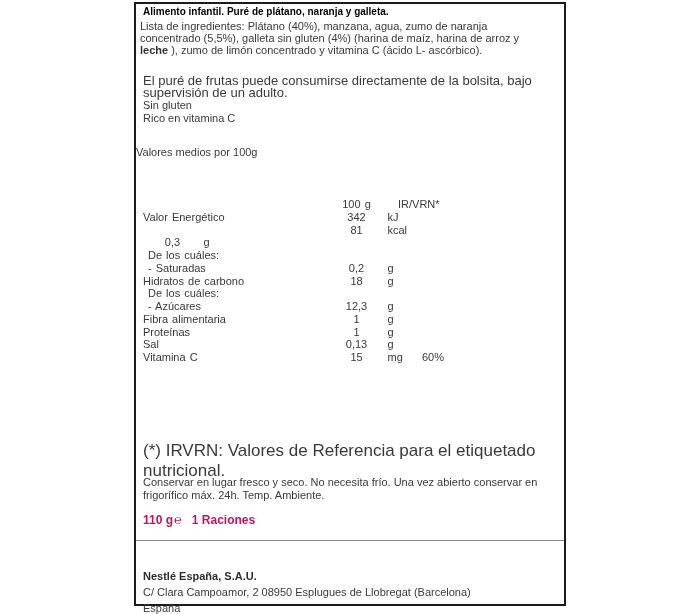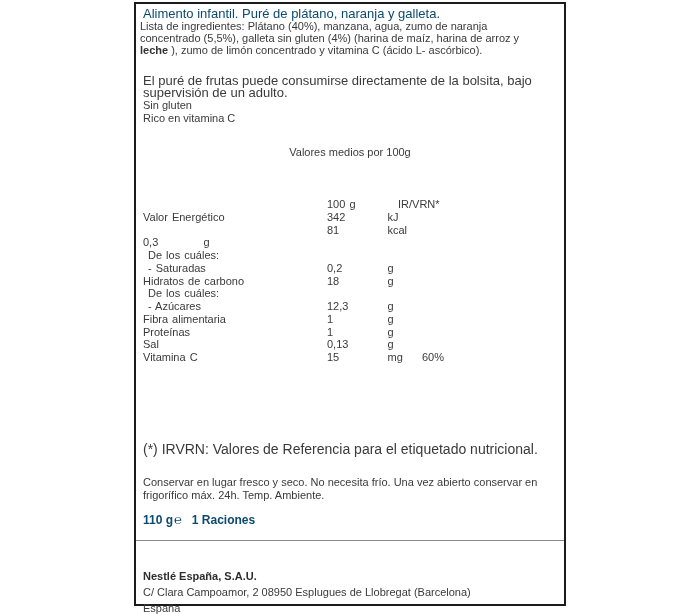--- a/index.html
+++ b/index.html
@@ -19,23 +19,23 @@
     left: 134px; top: 2px;
     width: 432px; height: 604px;
     box-sizing: border-box;
     border: 2px solid #1b1b1b;
     background: #ffffff;
   }
   .label-box > * { position: absolute; }
 
   .title {
     left: 7px; top: 2px;
-    font-size: 13px;
-    font-weight: normal;
-    color: #0c4a6e;
+    font-size: 10px;
+    font-weight: bold;
+    color: #000000;
     white-space: nowrap;
   }
 
   .ingredients {
     left: 4px; top: 17px;
     width: 402px;
     font-size: 11px;
     line-height: 11.8px;
   }
   .ingredients b { color: #333333; }
@@ -45,59 +45,58 @@
     width: 416px;
     font-size: 13px;
     line-height: 12.4px;
   }
   .claim1 { left: 7px; top: 95px;  font-size: 11px; }
   .claim2 { left: 7px; top: 108px; font-size: 11px; text-align: right; }
 
   .ncaption {
     left: 0; top: 142px;
     width: 100%;
-    text-align: center;
     font-size: 11px;
   }
 
   .ntable {
     left: 7px; top: 194px;
     width: 420px;
     font-size: 11px;
   }
   .nrow {
     position: relative;
     display: flex;
     height: 12.75px;
     align-items: baseline;
     word-spacing: 1px;
   }
   .nlabel { width: 184px; box-sizing: border-box; white-space: nowrap; }
   .nlabel.indent { padding-left: 5px; }
-  .nnum { width: 59px; text-align: left; white-space: nowrap; }
+  .nnum { width: 59px; text-align: center; white-space: nowrap; }
   .nunit { padding-left: 1.5px; white-space: nowrap; }
   .npct { position: absolute; left: 279px; top: 0; }
   .nref { position: absolute; left: 255px; top: 0; white-space: nowrap; text-align: right; }
 
   .footnote {
     left: 7px; top: 437px;
     width: 420px;
-    font-size: 14px;
+    font-size: 17px;
   }
   .storage {
     left: 7px; top: 472px;
     width: 416px;
     font-size: 11px;
     line-height: 12.8px;
   }
   .netline {
     left: 7px; top: 508px;
     font-size: 12px;
     font-weight: bold;
-    color: #0c4a6e;
+    color: #be185d;
     white-space: nowrap;
   }
   .netline .emark {
     font-weight: normal;
     font-size: 13px;
     margin: 0 1px;
   }
   .netline .servings { margin-left: 9px; }
 
   .divider {

